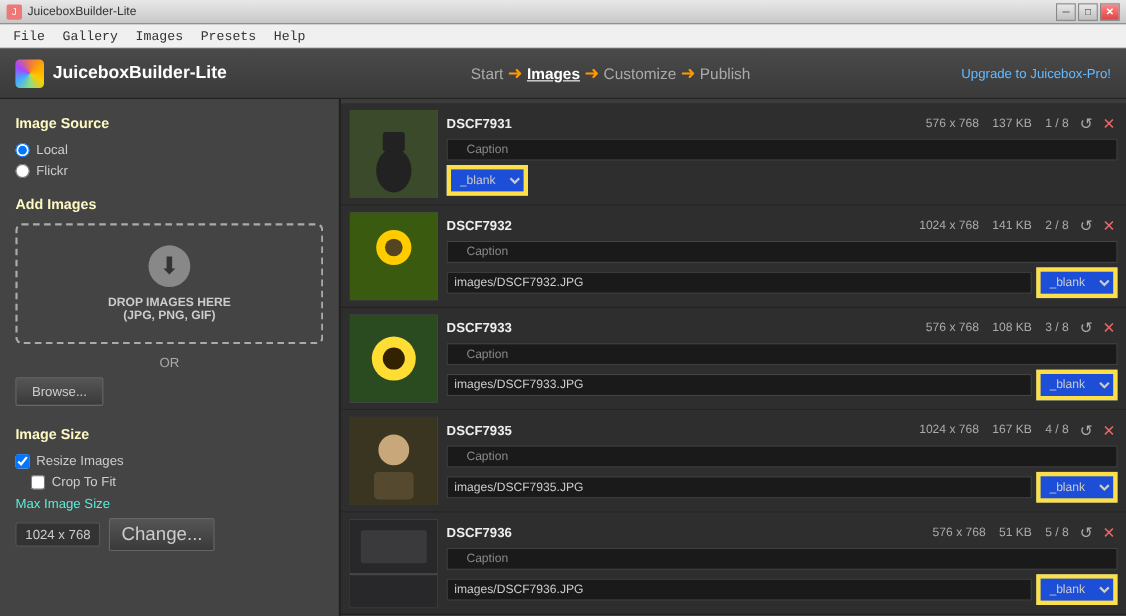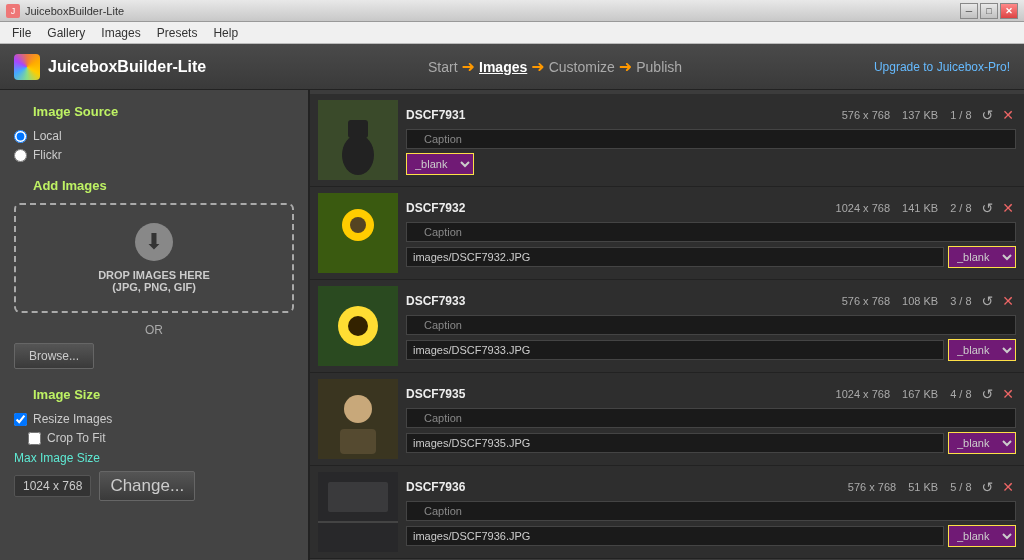--- a/index.html
+++ b/index.html
@@ -24,20 +24,21 @@
     
     #menubar {
       background: #f0f0f0;
       height: 22px;
       display: flex;
       align-items: center;
       padding: 0 4px;
       border-bottom: 1px solid #bbb;
       color: #333;
       font-size: 12px;
+      font-family: Liberation Mono, monospace;
     }
     .menu-item { padding: 2px 8px; cursor: pointer; }
 
     
     #navbar {
       background: linear-gradient(to bottom, #4a4a4a, #3a3a3a);
       height: 46px;
       display: flex;
       align-items: center;
       padding: 0 14px;
@@ -69,21 +70,21 @@
     
     #left-panel {
       width: 310px;
       background: #444;
       padding: 14px;
       border-right: 2px solid #222;
       flex-shrink: 0;
       overflow-y: auto;
     }
 
-    .section-title { color: #bef264; font-size: 13px; font-weight: bold; margin-bottom: 10px; margin-left: 19px; }
+    .section-title { color: #fef9c3; font-size: 13px; font-weight: bold; margin-bottom: 10px; }
 
     .radio-option { display: flex; align-items: center; gap: 6px; margin-bottom: 5px; color: #ccc; font-size: 12px; }
     .radio-option input[type=radio] { cursor: pointer; }
 
     .add-images-section { margin-top: 16px; }
     .drop-zone {
       border: 2px dashed #aaa;
       border-radius: 6px;
       padding: 18px 14px;
       text-align: center;
@@ -193,22 +194,22 @@
     .url-row { display: flex; align-items: center; gap: 4px; }
     .url-input {
       background: #1a1a1a;
       border: 1px solid #444;
       color: #ccc;
       padding: 3px 6px;
       font-size: 11px;
       flex: 1;
     }
     .target-select {
-      background: #701a75;
-      border: 1px solid #fde047;
+      background: #1d4ed8;
+      border: 4px solid #fde047;
       color: #ccc;
       padding: 3px 4px;
       font-size: 11px;
       cursor: pointer;
     }
   </style>
 </head>
 <body>
 
 <div id="titlebar">

